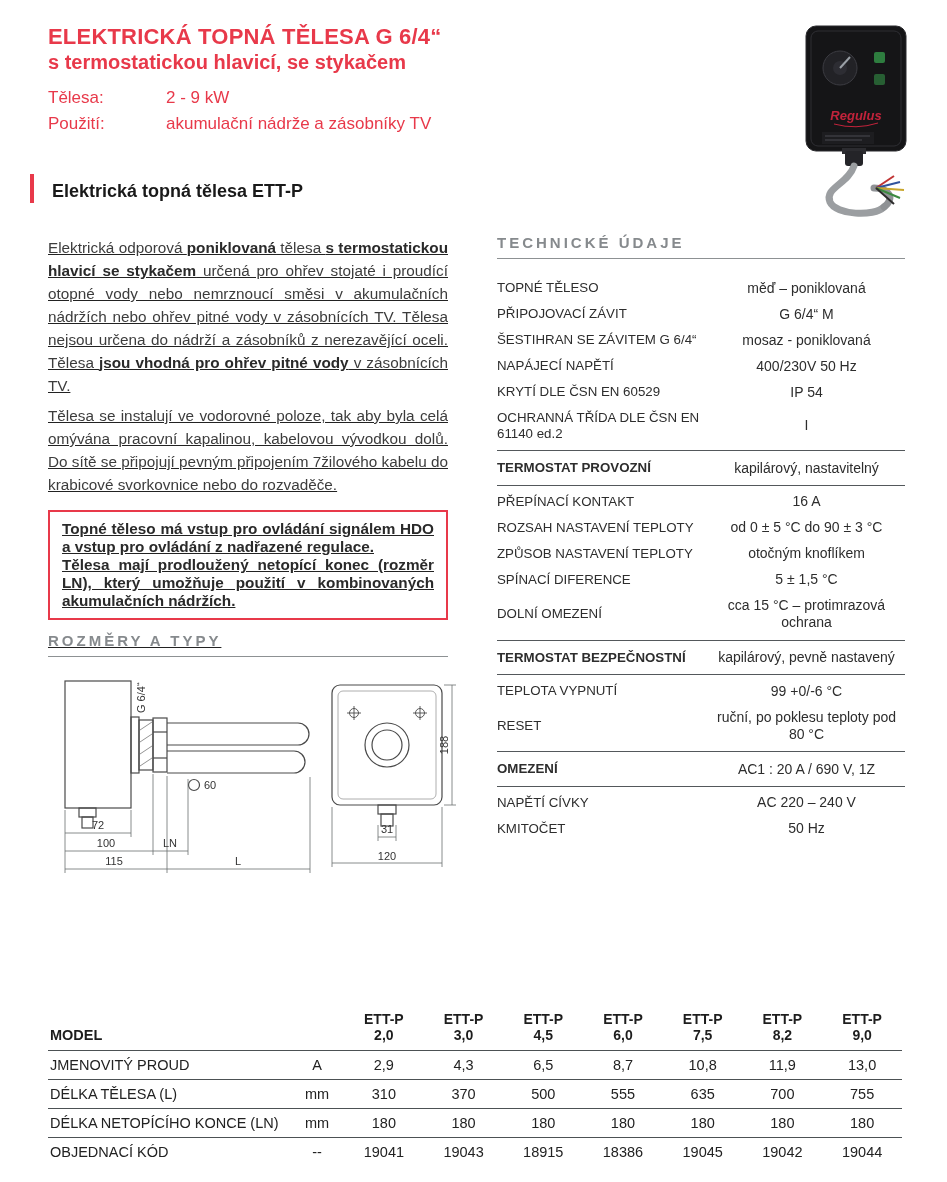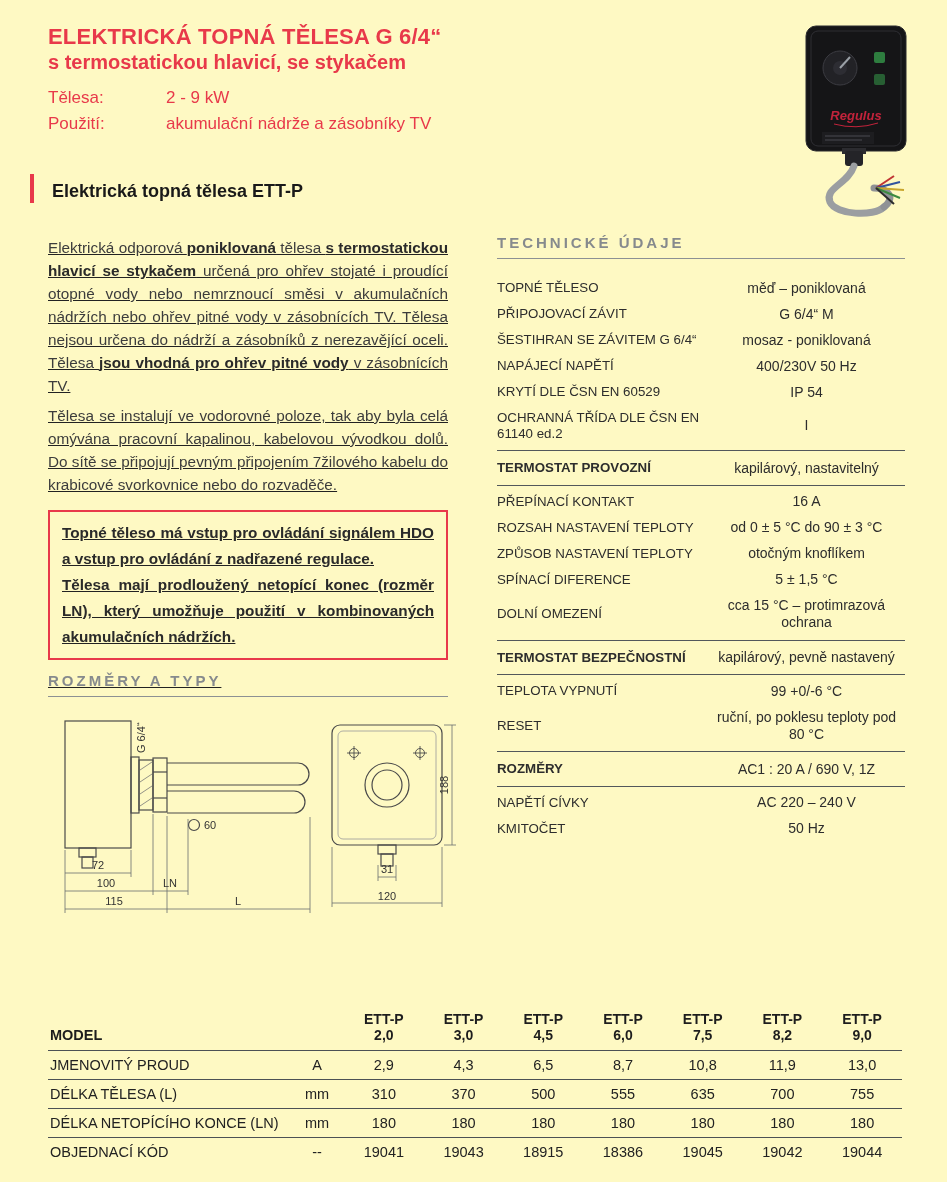--- a/index.html
+++ b/index.html
@@ -1,16 +1,16 @@
 <!DOCTYPE html>
 <html style="--red: #e8394a; --gray-head: #868a8d;"><head>
 <meta charset="utf-8">
 <style>
   html,body{margin:0;padding:0;background:#e9e9e9;}
-  .page{position:relative;width:947px;height:1182px;background:#fef9c3;margin:0 auto;
+  .page{position:relative;width:947px;height:1182px;background:#ffffff;margin:0 auto;
         font-family:"Liberation Sans",sans-serif;overflow:hidden;color:#222;}
   :root{--red:#e8394a;--gray-head:#868a8d;}
 
   
   .header-block{position:absolute;left:48px;top:24px;width:710px;}
   .page-title{margin:0;font-size:22px;font-weight:bold;color:var(--red);letter-spacing:.2px;}
   .page-subtitle{margin:1px 0 0;font-size:20px;font-weight:bold;color:var(--red);}
   .specs{margin-top:11px;}
   .spec-row{display:flex;font-size:17px;color:var(--red);line-height:26px;}
   .spec-label{width:118px;}
@@ -23,21 +23,21 @@
   .intro-title{position:absolute;left:48px;top:177px;margin:4px;font-size:18px;font-weight:bold;color:#191919;}
 
   
   .left-col{position:absolute;left:48px;top:236px;width:400px;text-decoration:underline;}
   .right-col{position:absolute;left:497px;top:234px;width:408px;}
 
   .body-par{margin:0 0 7px;font-size:15.3px;line-height:23px;color:#3c3c3c;text-align:justify;}
   .b{font-weight:bold;color:#2a2a2a;}
 
   .note-box{border:2px solid var(--red);padding:8px 12px;margin-top:14px;}
-  .note-par{margin:0;font-size:15.3px;line-height:26px;color:#1e1e1e;text-align:justify;}
+  .note-par{margin:0;font-size:15.3px;line-height:18px;color:#1e1e1e;text-align:justify;}
 
   .mini-header{font-size:15px;font-weight:bold;color:var(--gray-head);letter-spacing:3px;margin:12px 0 0;}
   .right-col .mini-header{margin-top:0;}
   .mini-rule{height:1px;background:#8d9193;margin-top:7px;}
 
   .drawing{margin-top:16px;width:410px;height:220px;display:block;}
 
   
   .tech-table{margin-top:12px;}
   .tech-group{padding:4px 0;}
@@ -265,21 +265,21 @@
             <div class="tech-label">TEPLOTA VYPNUTÍ</div>
             <div class="tech-value">99 +0/-6 °C</div>
           </div>
           <div class="tech-row">
             <div class="tech-label">RESET</div>
             <div class="tech-value">ruční, po poklesu teploty pod 80 °C</div>
           </div>
         </div>
         <div class="tech-group">
           <div class="tech-row bold-row rule-after">
-            <div class="tech-label">ROZMĚRY</div>
+            <div class="tech-label">OMEZENÍ</div>
             <div class="tech-value">AC1 : 20 A / 690 V, 1Z</div>
           </div>
           <div class="tech-row">
             <div class="tech-label">NAPĚTÍ CÍVKY</div>
             <div class="tech-value">AC 220 – 240 V</div>
           </div>
           <div class="tech-row">
             <div class="tech-label">KMITOČET</div>
             <div class="tech-value">50 Hz</div>
           </div>

